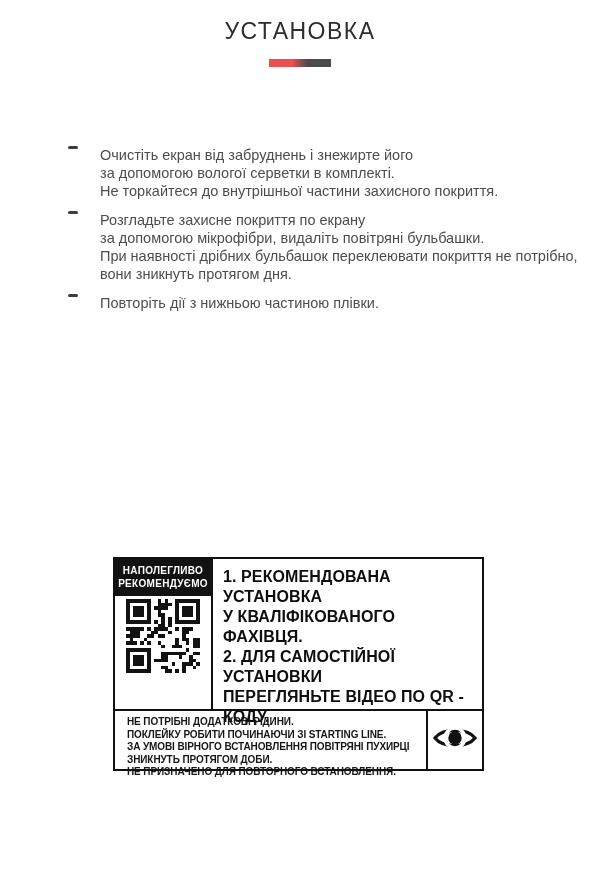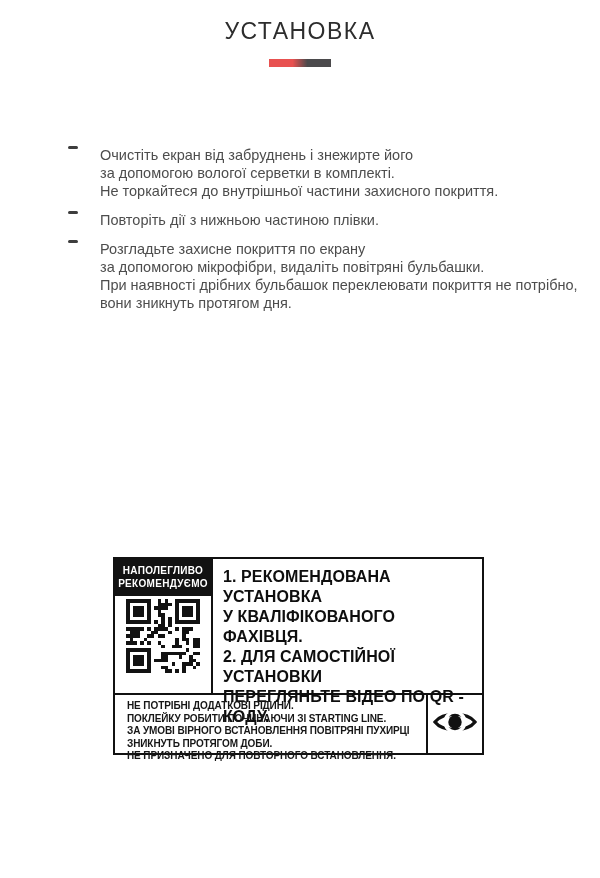--- a/index.html
+++ b/index.html
@@ -55,21 +55,21 @@
 
   
   .rec-box {
     position: absolute;
     left: 113px; top: 557px;
     width: 371px;
     border: 2px solid #111;
     background: #fff;
     color: #111;
   }
-  .rec-top { display: flex; height: 134px; }
+  .rec-top { display: flex; height: 150px; }
   .rec-left {
     flex: 0 0 98px;
     border-right: 2px solid #111;
     display: flex; flex-direction: column; align-items: center;
   }
   .rec-label {
     width: 100%;
     background: #121212;
     color: #ffffff;
     text-align: center;
@@ -126,30 +126,30 @@
         <span class="dash"></span>
       </span>
     <span class="item-text">Очистіть екран від забруднень і знежирте його
 за допомогою вологої серветки в комплекті.
 Не торкайтеся до внутрішньої частини захисного покриття.</span>
   </div>
   <div class="instruction-item">
     <span class="dash-gutter">
         <span class="dash"></span>
       </span>
-    <span class="item-text">Повторіть дії з нижньою частиною плівки.</span>
+    <span class="item-text">Розгладьте захисне покриття по екрану
+за допомогою мікрофібри, видаліть повітряні бульбашки.
+При наявності дрібних бульбашок переклеювати покриття не потрібно,
+вони зникнуть протягом дня.</span>
   </div>
   <div class="instruction-item">
     <span class="dash-gutter">
         <span class="dash"></span>
       </span>
-    <span class="item-text">Розгладьте захисне покриття по екрану
-за допомогою мікрофібри, видаліть повітряні бульбашки.
-При наявності дрібних бульбашок переклеювати покриття не потрібно,
-вони зникнуть протягом дня.</span>
+    <span class="item-text">Повторіть дії з нижньою частиною плівки.</span>
   </div>
 </div>
 
 <div class="rec-box">
   <div class="rec-top">
     <div class="rec-left">
       <div class="rec-label">НАПОЛЕГЛИВО
 РЕКОМЕНДУЄМО</div>
       <div class="qr-wrap">
         <svg id="qr-svg" width="74" height="74" viewBox="0 0 21 21" shape-rendering="crispEdges" aria-hidden="true">

